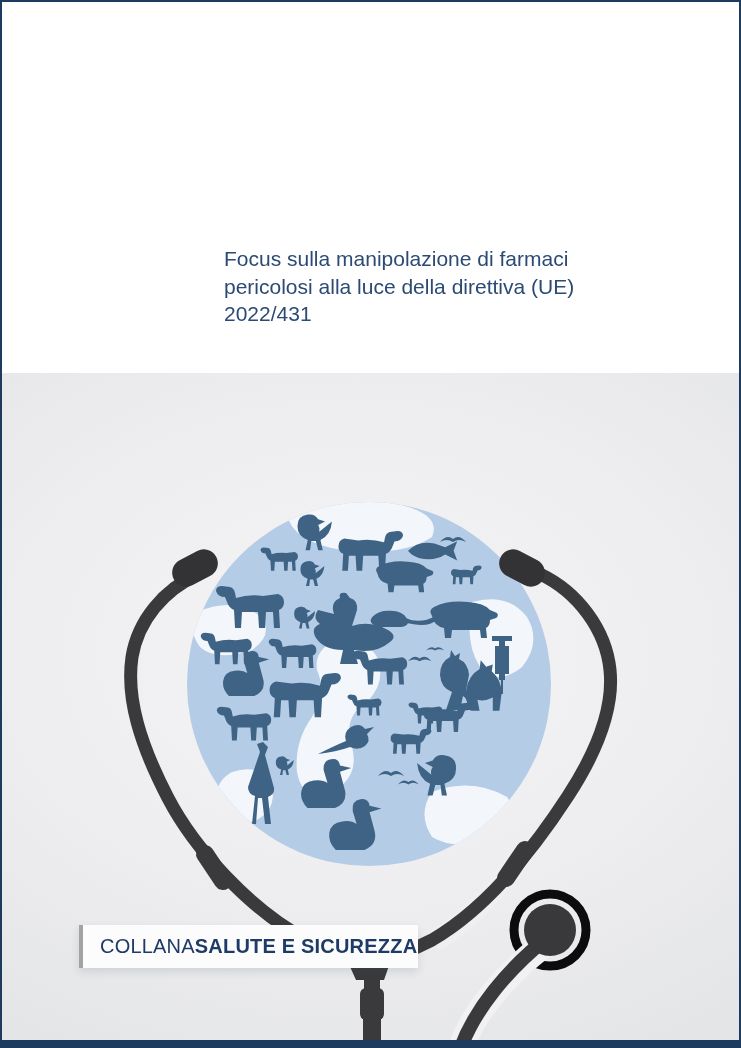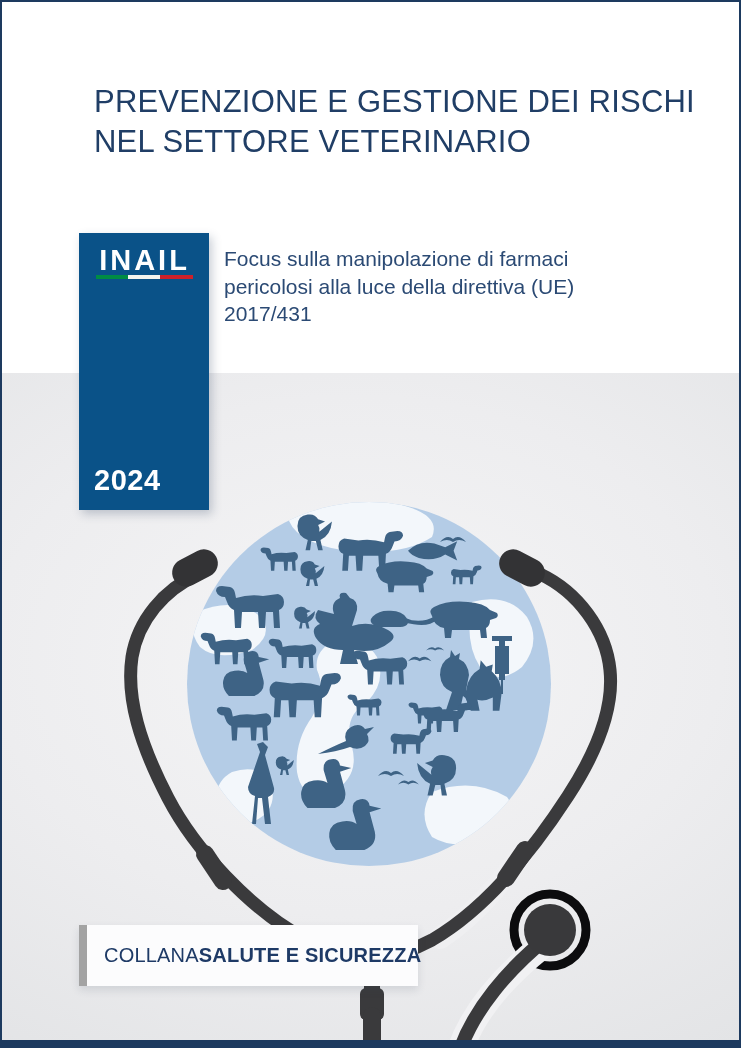--- a/index.html
+++ b/index.html
@@ -40,23 +40,23 @@
   .year-label{
     position:absolute;left:15px;bottom:13px;
     color:#ffffff;font-weight:bold;font-size:29px;letter-spacing:0.5px;
   }
   .subtitle{
     position:absolute;left:222px;top:243px;width:470px;
     font-size:21px;line-height:27.5px;color:#2b4a74;
     white-space:pre-line;
   }
   .series-strip{
-    position:absolute;left:77px;top:923px;width:339px;height:61px;
+    position:absolute;left:77px;top:923px;width:339px;height:43px;
     background:#fcfcfd;
-    border-left:8px solid #a3a3a3;
+    border-left:4px solid #a3a3a3;
     box-shadow:0 4px 8px rgba(60,70,90,0.14);
     display:flex;align-items:center;
     padding-left:17px;box-sizing:border-box;
     font-size:20px;color:#1e3a66;letter-spacing:0.2px;
     white-space:nowrap;
   }
   .series-strip .series-name{font-weight:bold;}
   .illustration{
     position:absolute;left:0;top:0;width:741px;height:1048px;
     pointer-events:none;
@@ -166,32 +166,25 @@
         <rect x="-24" y="-14" width="48" height="28" rx="14" transform="translate(193,566) rotate(-28)"></rect>
         <rect x="-24" y="-14" width="48" height="28" rx="14" transform="translate(520,566) rotate(28)"></rect>
       </g>
 
       <path d="M540 944 C 505 972 472 1008 458 1048" stroke="#f1f1f3" stroke-width="26"></path>
       <path d="M546 935 C 505 968 472 1008 458 1048" stroke="#3a3a3c" stroke-width="14"></path>
       <circle cx="548" cy="928" r="26" fill="#39393b" stroke="none"></circle>
     </g>
   </svg>
 
-  <div class="page-title">PREVENZIONE E GESTIONE DEI RISCHI
-NEL SETTORE VETERINARIO</div>
 
-  <div class="band">
-    <div class="inail-logo">INAIL</div>
-    <div class="inail-flag"></div>
-    <div class="year-label">2024</div>
-  </div>
 
   <div class="subtitle">Focus sulla manipolazione di farmaci
 pericolosi alla luce della direttiva (UE)
-2017/431</div>
+2022/431</div>
 
   <div class="series-strip">
     <span class="series-prefix">COLLANA</span>
     <span class="series-name">SALUTE E SICUREZZA</span>
   </div>
 
   <div class="bottom-bar"></div>
 
 </div>
 

